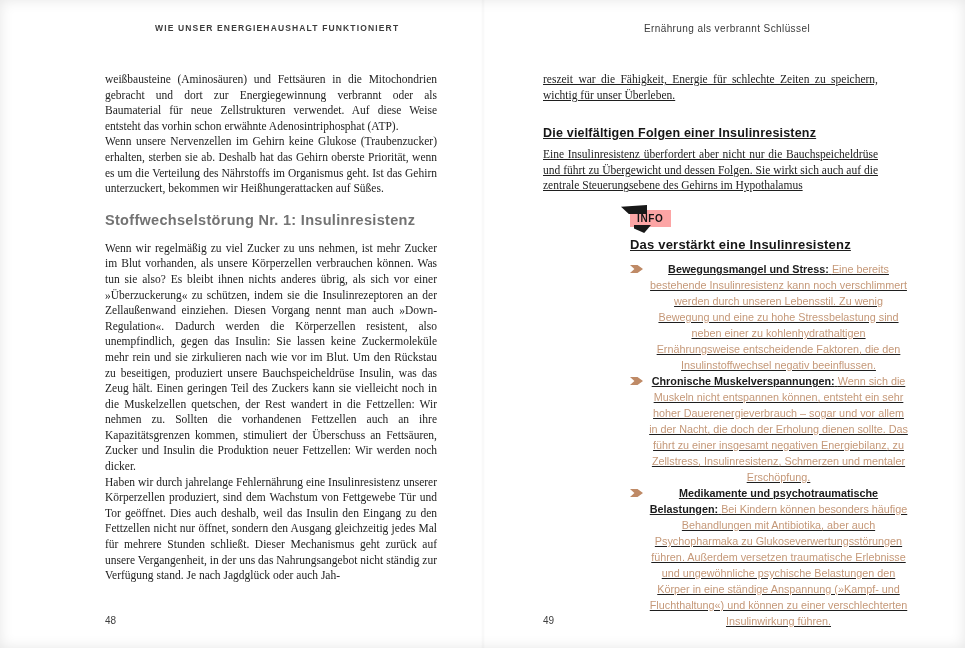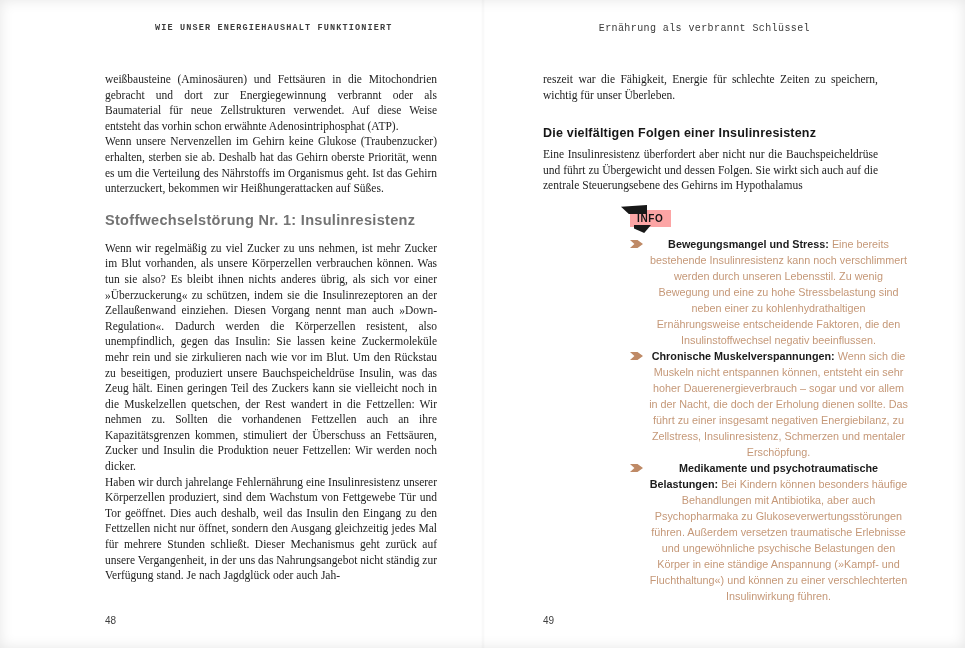--- a/index.html
+++ b/index.html
@@ -10,28 +10,28 @@
   .vignette{
     position:absolute;inset:0;pointer-events:none;
     box-shadow:inset 0 0 14px rgba(0,0,0,0.10);
   }
   .gutter{
     position:absolute;top:0;bottom:0;left:481px;width:4px;
     background:linear-gradient(90deg,rgba(0,0,0,0.00),rgba(0,0,0,0.03),rgba(0,0,0,0.00));
   }
   .running-head{
     position:absolute;top:23px;
-    font-family:Liberation Mono, monospace;color:#3d3d3d;
+    font-family:Liberation Sans, sans-serif;color:#3d3d3d;
   }
   .running-head.left{left:155px;font-size:8.5px;font-weight:700;letter-spacing:1.15px;}
   .running-head.right{right:155px;font-size:10px;letter-spacing:0.4px;color:#3a3a3a;}
 
   .column{position:absolute;top:72px;}
   .column.left{left:105px;width:332px;}
-  .column.right{left:543px;width:335px;}
+  .column.right{left:543px;width:335px;text-decoration:underline;}
 
   .body-par{
     margin:0;text-align:justify;
     font-size:11.5px;line-height:15.6px;color:#222222;
   }
   .section-heading{
     margin:14px 0 12px 0;
     font-family:"Liberation Sans",sans-serif;font-weight:700;
     font-size:14.5px;line-height:18px;letter-spacing:0.3px;
     color:#737373;
@@ -104,20 +104,21 @@
 
 <div class="column right">
   <p class="body-par">reszeit war die Fähigkeit, Energie für schlechte Zeiten zu speichern, wichtig für unser Überleben.</p>
   <h3 class="subheading">Die vielfältigen Folgen einer Insulinresistenz</h3>
   <p class="body-par">Eine Insulinresistenz überfordert aber nicht nur die Bauchspeicheldrüse und führt zu Übergewicht und dessen Folgen. Sie wirkt sich auch auf die zentrale Steuerungsebene des Gehirns im Hypothalamus</p>
 
   <div class="info-block">
     <div class="info-badge-wrap">
       <span class="info-badge">INFO</span>
     </div>
+    <h4 class="info-title">Das verstärkt eine Insulinresistenz</h4>
 
     <div class="info-item">
       <span class="marker"></span>
       <span class="item-label">Bewegungsmangel und Stress:</span>
       <span class="item-text">Eine bereits bestehende Insulinresistenz kann noch verschlimmert werden durch unseren Lebensstil. Zu wenig Bewegung und eine zu hohe Stressbelastung sind neben einer zu kohlenhydrathaltigen Ernährungsweise entscheidende Faktoren, die den Insulinstoffwechsel negativ beeinflussen.</span>
     </div>
 
     <div class="info-item">
       <span class="marker"></span>
       <span class="item-label">Chronische Muskelverspannungen:</span>

